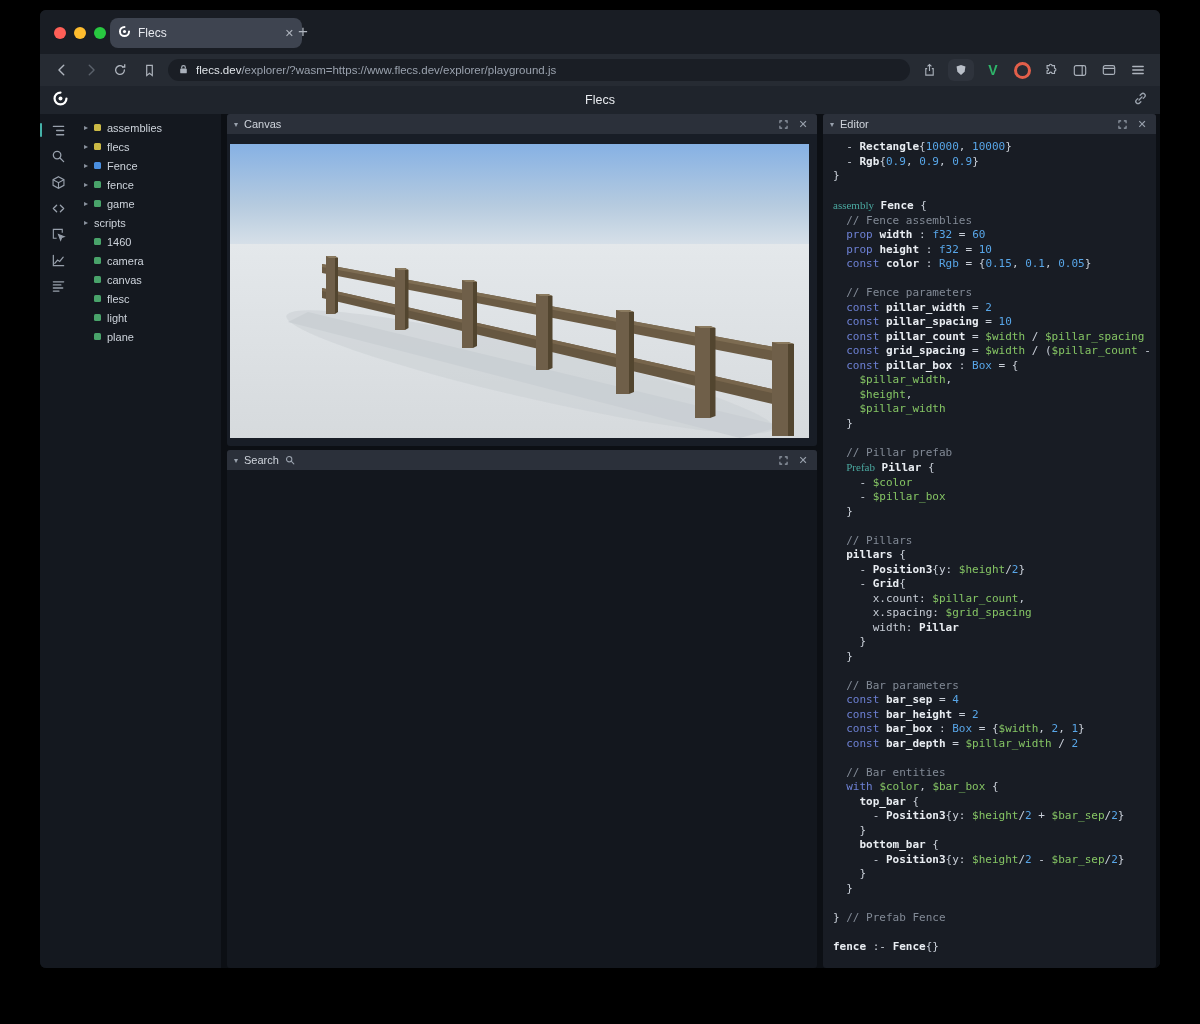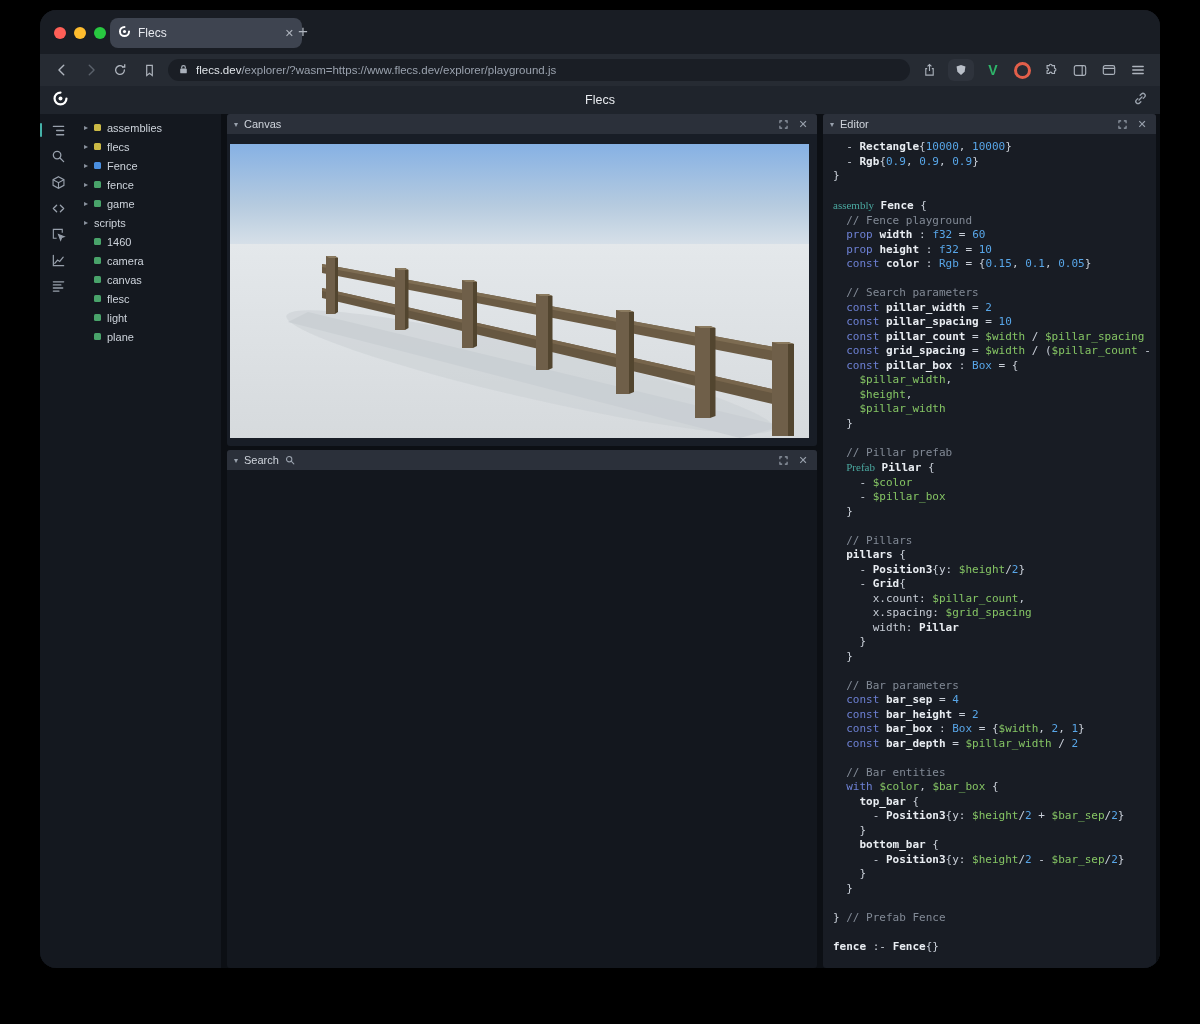--- a/index.html
+++ b/index.html
@@ -1,18 +1,18 @@
 <!DOCTYPE html>
 <html><head>
 <meta charset="utf-8">
 <style>
   html,body{margin:0;padding:0;background:#000;width:1200px;height:1024px;overflow:hidden;
     font-family:"Liberation Sans","DejaVu Sans",sans-serif;-webkit-font-smoothing:antialiased;}
   .window{position:absolute;left:40px;top:10px;width:1120px;height:958px;background:#161a22;
-    border-radius:16px;overflow:hidden;box-shadow:0 12px 50px rgba(0,0,0,.7);}
+    border-radius:6px;overflow:hidden;box-shadow:0 12px 50px rgba(0,0,0,.7);}
   
   .tabbar{position:relative;height:44px;background:#191d24;}
   .traffic{position:absolute;top:17px;left:14px;display:flex;gap:8px;}
   .light{width:12px;height:12px;border-radius:50%;}
   .tab{position:absolute;left:70px;top:8px;width:176px;height:30px;background:#3e4450;border-radius:8px;
     display:flex;align-items:center;padding:0 8px;gap:7px;}
   .tab-title{color:#e6e9ee;font-size:12px;flex:1;}
   .tab-close{color:#aeb4bd;font-size:11px;cursor:default;}
   .newtab{position:absolute;left:258px;top:12px;color:#aeb4bd;font-size:17px;line-height:20px;}
   .toolbar{height:32px;background:#262b33;display:flex;align-items:center;padding:0 12px;gap:9px;}
@@ -390,26 +390,26 @@
             </svg>
         </span>
         <span class="panel-btn close-x">✕</span>
       </div>
       <div class="editor-body">
           <div class="code-line"><span class="tok-pl">  - </span><span class="tok-id">Rectangle</span><span class="tok-pl">{</span><span class="tok-ty">10000</span><span class="tok-pl">, </span><span class="tok-ty">10000</span><span class="tok-pl">}</span></div>
           <div class="code-line"><span class="tok-pl">  - </span><span class="tok-id">Rgb</span><span class="tok-pl">{</span><span class="tok-ty">0.9</span><span class="tok-pl">, </span><span class="tok-ty">0.9</span><span class="tok-pl">, </span><span class="tok-ty">0.9</span><span class="tok-pl">}</span></div>
           <div class="code-line"><span class="tok-pl">}</span></div>
           <div class="code-line">&nbsp;</div>
           <div class="code-line"><span class="tok-dc">assembly</span><span class="tok-pl"> </span><span class="tok-id">Fence</span><span class="tok-pl"> {</span></div>
-          <div class="code-line"><span class="tok-cm">  // Fence playground</span></div>
+          <div class="code-line"><span class="tok-cm">  // Fence assemblies</span></div>
           <div class="code-line"><span class="tok-pl">  </span><span class="tok-kw">prop</span><span class="tok-pl"> </span><span class="tok-id">width</span><span class="tok-pl"> : </span><span class="tok-ty">f32</span><span class="tok-pl"> = </span><span class="tok-ty">60</span></div>
           <div class="code-line"><span class="tok-pl">  </span><span class="tok-kw">prop</span><span class="tok-pl"> </span><span class="tok-id">height</span><span class="tok-pl"> : </span><span class="tok-ty">f32</span><span class="tok-pl"> = </span><span class="tok-ty">10</span></div>
           <div class="code-line"><span class="tok-pl">  </span><span class="tok-kw">const</span><span class="tok-pl"> </span><span class="tok-id">color</span><span class="tok-pl"> : </span><span class="tok-ty">Rgb</span><span class="tok-pl"> = {</span><span class="tok-ty">0.15</span><span class="tok-pl">, </span><span class="tok-ty">0.1</span><span class="tok-pl">, </span><span class="tok-ty">0.05</span><span class="tok-pl">}</span></div>
           <div class="code-line">&nbsp;</div>
-          <div class="code-line"><span class="tok-cm">  // Search parameters</span></div>
+          <div class="code-line"><span class="tok-cm">  // Fence parameters</span></div>
           <div class="code-line"><span class="tok-pl">  </span><span class="tok-kw">const</span><span class="tok-pl"> </span><span class="tok-id">pillar_width</span><span class="tok-pl"> = </span><span class="tok-ty">2</span></div>
           <div class="code-line"><span class="tok-pl">  </span><span class="tok-kw">const</span><span class="tok-pl"> </span><span class="tok-id">pillar_spacing</span><span class="tok-pl"> = </span><span class="tok-ty">10</span></div>
           <div class="code-line"><span class="tok-pl">  </span><span class="tok-kw">const</span><span class="tok-pl"> </span><span class="tok-id">pillar_count</span><span class="tok-pl"> = </span><span class="tok-vr">$width</span><span class="tok-pl"> / </span><span class="tok-vr">$pillar_spacing</span></div>
           <div class="code-line"><span class="tok-pl">  </span><span class="tok-kw">const</span><span class="tok-pl"> </span><span class="tok-id">grid_spacing</span><span class="tok-pl"> = </span><span class="tok-vr">$width</span><span class="tok-pl"> / (</span><span class="tok-vr">$pillar_count</span><span class="tok-pl"> - </span></div>
           <div class="code-line"><span class="tok-pl">  </span><span class="tok-kw">const</span><span class="tok-pl"> </span><span class="tok-id">pillar_box</span><span class="tok-pl"> : </span><span class="tok-ty">Box</span><span class="tok-pl"> = {</span></div>
           <div class="code-line"><span class="tok-pl">    </span><span class="tok-vr">$pillar_width</span><span class="tok-pl">,</span></div>
           <div class="code-line"><span class="tok-pl">    </span><span class="tok-vr">$height</span><span class="tok-pl">,</span></div>
           <div class="code-line"><span class="tok-pl">    </span><span class="tok-vr">$pillar_width</span></div>
           <div class="code-line"><span class="tok-pl">  }</span></div>
           <div class="code-line">&nbsp;</div>

